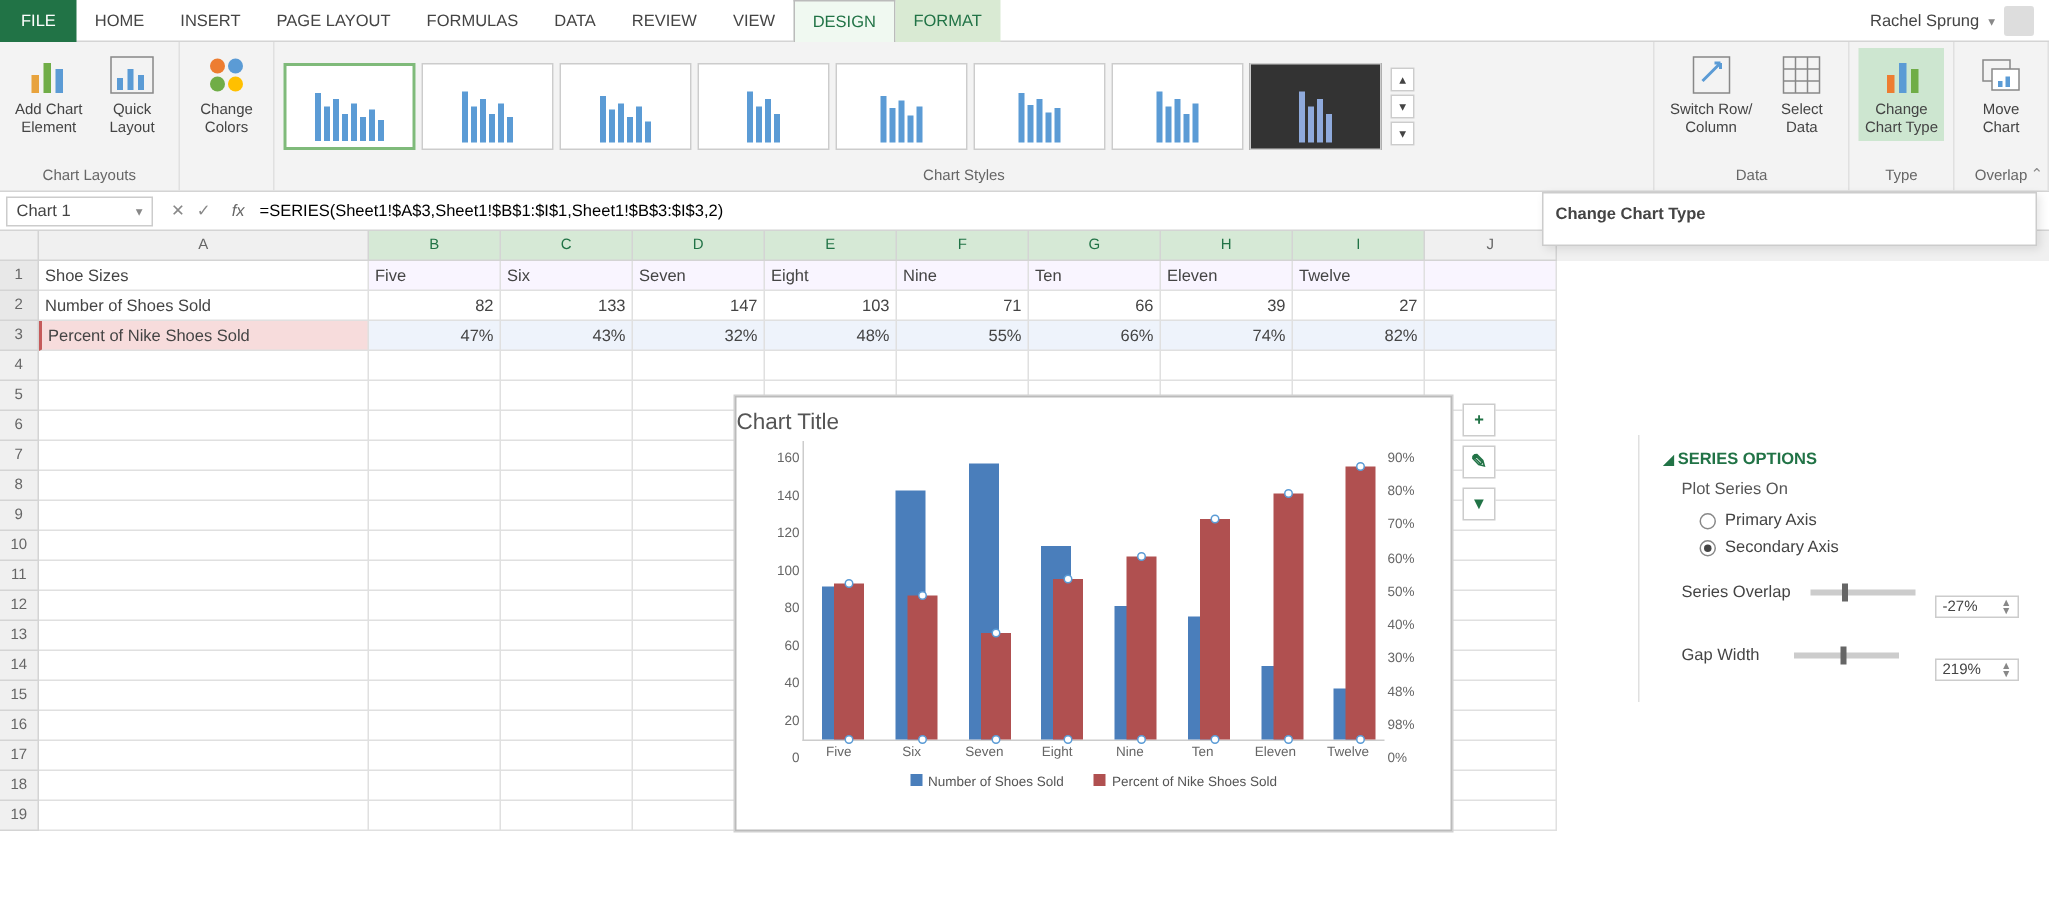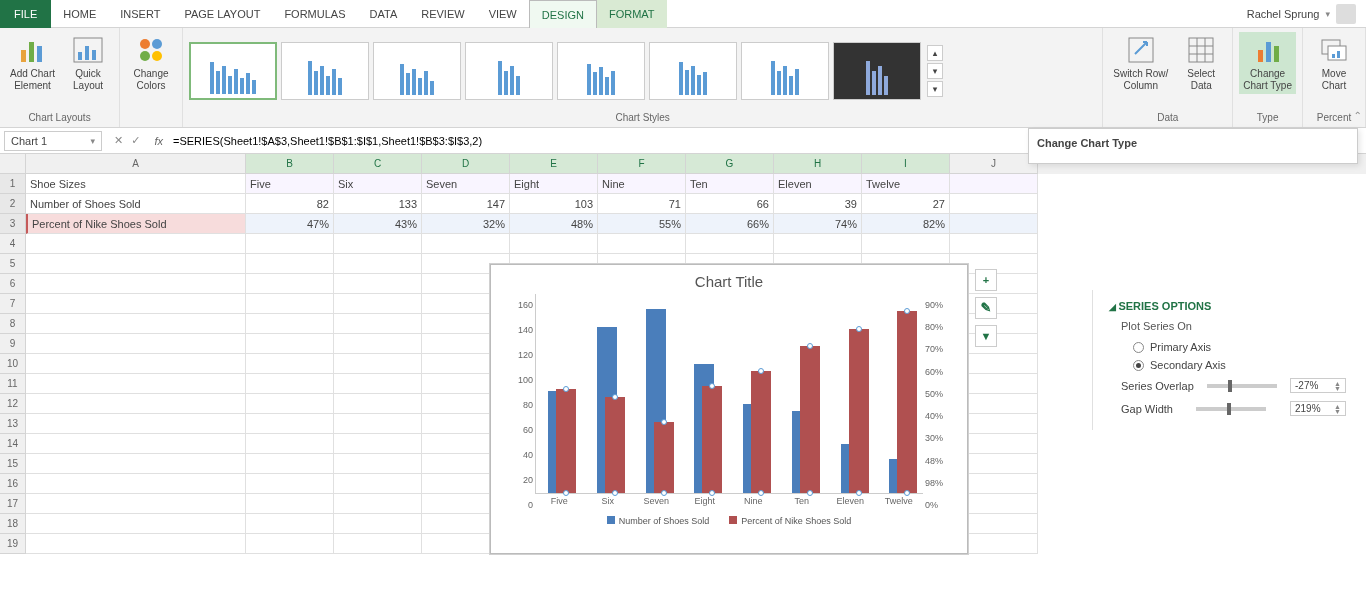--- a/index.html
+++ b/index.html
@@ -61,21 +61,21 @@
 .cell.right { text-align: right; }
 .cell.header-cell { background: #f9f5ff; }
 .row.selected .cell { background: #eef3fb; }
 .row.selected .cell.rowlabel { background: #f7dcdc; border-left: 2px solid #c55a5a; }
 .colA { width: 220px; }
 .colN { width: 88px; }
 .colJ { width: 88px; }
 
 
 .embedded-chart { position: absolute; left: 464px; top: 110px; width: 478px; height: 290px; background: #fff; border: 1px solid #bbb; box-shadow: 0 0 0 1px #d0d0d0; }
-.chart-title { text-align: center; font-size: 15px; color: #555; padding: 8px 0 4px 0; }
+.chart-title { font-size: 15px; color: #555; padding: 8px 0 4px 0; }
 .chart-plot { position: relative; height: 200px; margin: 0 44px 0 44px; border-left: 1px solid #ccc; border-bottom: 1px solid #ccc; }
 .chart-plot .bar-group { position: absolute; bottom: 0; width: 44px; }
 .chart-plot .bar1 { position: absolute; bottom: 0; left: 6px; width: 20px; background: #4a7ebb; }
 .chart-plot .bar2 { position: absolute; bottom: 0; left: 14px; width: 20px; background: #b05050; }
 .chart-plot .marker { position: absolute; width: 6px; height: 6px; border-radius: 50%; border: 1px solid #5b9bd5; background: #fff; }
 .y-axis-left { position: absolute; left: 16px; top: 40px; height: 200px; width: 26px; font-size: 9px; color: #666; }
 .y-axis-left div, .y-axis-right div { position: absolute; width: 26px; text-align: right; }
 .y-axis-right { position: absolute; right: 12px; top: 40px; height: 200px; width: 30px; font-size: 9px; color: #666; }
 .y-axis-right div { text-align: left; }
 .x-labels { display: flex; margin: 2px 44px 0 44px; font-size: 9px; color: #666; }
@@ -89,21 +89,21 @@
 .format-pane { position: absolute; right: 4px; top: 290px; width: 270px; background: #fff; padding: 10px 16px; border-left: 1px solid #e0e0e0; }
 .format-pane .section-title { color: #217346; font-weight: bold; font-size: 11px; margin-bottom: 6px; }
 .format-pane .section-title::before { content: "◢ "; font-size: 9px; }
 .format-pane .sub { font-size: 11px; color: #555; padding: 2px 0 6px 12px; }
 .format-pane .radio-row { padding: 3px 0 3px 24px; font-size: 11px; display: flex; align-items: center; gap: 6px; }
 .format-pane .radio { width: 11px; height: 11px; border: 1px solid #888; border-radius: 50%; display: inline-flex; align-items: center; justify-content: center; }
 .format-pane .radio.checked::after { content: ""; width: 5px; height: 5px; background: #444; border-radius: 50%; }
 .format-pane .slider-row { display: flex; align-items: center; justify-content: space-between; padding: 4px 0 4px 12px; font-size: 11px; }
 .format-pane .slider { width: 70px; height: 4px; background: #ccc; position: relative; }
 .format-pane .slider .thumb { position: absolute; top: -4px; width: 4px; height: 12px; background: #666; }
-.format-pane .valbox { width: 56px; border: 1px solid #ccc; padding: 1px 4px; font-size: 10px; display: flex; justify-content: space-between; align-items: center; }
+.format-pane .valbox { width: 56px; border: 1px solid #ccc; padding: 1px 4px; font-size: 10px; display: flex; justify-content: space-between; align-items: center; margin-top: 19px; }
 .format-pane .valbox .spinner { font-size: 7px; line-height: 5px; color: #888; }
 
 .collapse-caret { position: absolute; right: 4px; top: 110px; font-size: 10px; color: #888; cursor: pointer; }
 </style>
 </head>
 <body>
 
 <div class="ribbon-tabs">
   <div class="tab file">FILE</div>
   <div class="tab">HOME</div>
@@ -281,21 +281,21 @@
         <svg class="icon-lg" viewBox="0 0 32 32">
             <rect x="4" y="6" width="18" height="14" fill="none" stroke="#888"></rect>
             <rect x="10" y="12" width="18" height="14" fill="#fff" stroke="#888"></rect>
             <rect x="14" y="20" width="3" height="4" fill="#5b9bd5"></rect>
             <rect x="19" y="17" width="3" height="7" fill="#5b9bd5"></rect>
           </svg>
         <div class="label" style="white-space:pre-line">Move
 Chart</div>
       </div>
     </div>
-    <div class="group-label">Percent</div>
+    <div class="group-label">Overlap</div>
   </div>
 </div>
 
 <div class="collapse-caret">⌃</div>
 
 <div class="tooltip-box">
   <div class="tt-title">Change Chart Type</div>
 </div>
 
 <div class="namebox-row">

